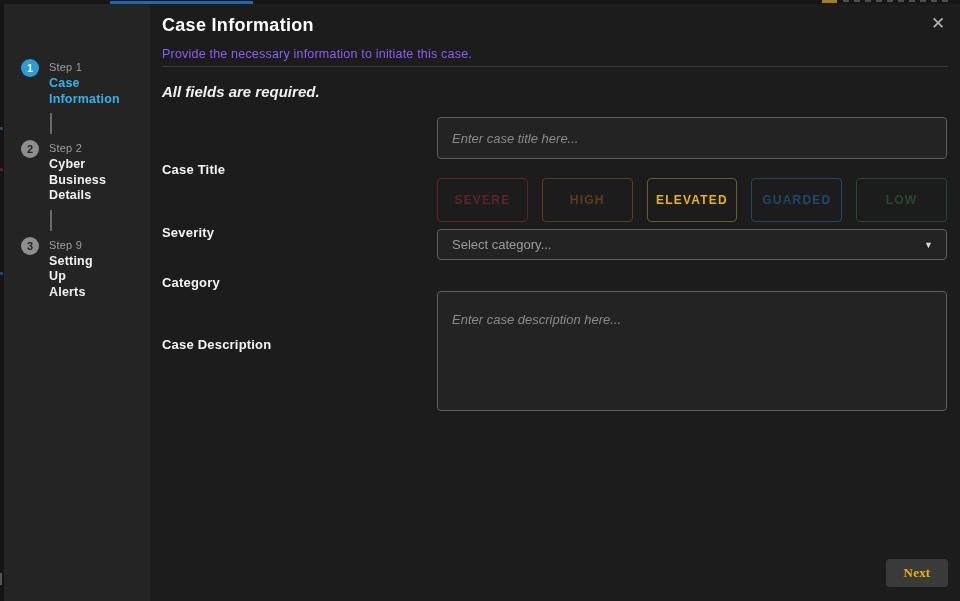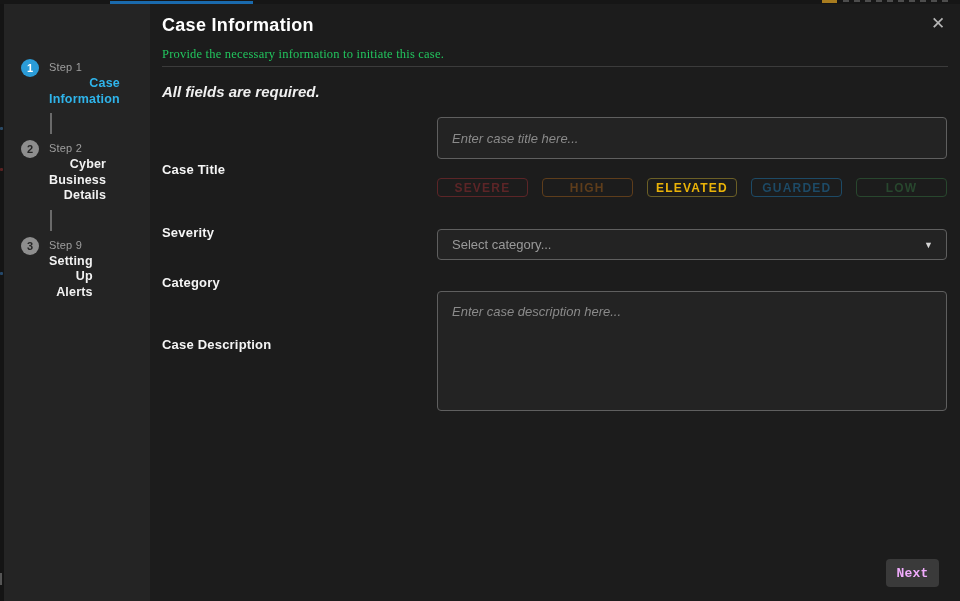--- a/index.html
+++ b/index.html
@@ -27,29 +27,29 @@
   .stepper { position:absolute; left:0; top:0; width:146px; height:100%;
              background:#242424; padding:55px 8px 0 17px; }
   .step { display:flex; align-items:flex-start; }
   .step-circle { flex:0 0 18px; width:18px; height:18px; border-radius:50%;
                  background:#8e8e8e; color:#262626; font-size:11px; font-weight:700;
                  line-height:18px; text-align:center; margin-right:10px; }
   .step-circle.active { color:#ffffff; }
   .step-texts { padding-top:2px; }
   .step-label { font-size:11px; color:#9e9e9e; letter-spacing:.2px; margin-bottom:3px; }
   .step-name { font-size:12.5px; font-weight:700; color:#f2f2f2; line-height:15.5px;
-               letter-spacing:.2px; white-space:pre-line;text-align:right; }
+               letter-spacing:.2px; white-space:pre-line; }
   .connector { width:1.5px; height:21px; background:#6a6a6a; margin:6px 0 6px 29px; }
 
   
   .main { position:absolute; left:146px; top:0; width:810px; height:100%; background:#1c1c1c; }
   .modal-title { position:absolute; left:12px; top:11px; font-size:18px; font-weight:700;
                  color:#ffffff; letter-spacing:.3px; }
-  .modal-subtitle { position:absolute; left:12px; top:43px; font-size:12.5px; color:#22c55e;
-                    letter-spacing:.2px;font-family:Liberation Serif, serif; }
+  .modal-subtitle { position:absolute; left:12px; top:43px; font-size:12.5px; color:#8b5cf6;
+                    letter-spacing:.2px; }
   .close-btn { position:absolute; left:776px; top:8px; width:24px; height:24px; color:#b5b5b5;
                font-size:17px; line-height:24px; text-align:center; cursor:pointer; background:none;
                border:none; font-family:inherit; }
   .divider { position:absolute; left:12px; top:62px; width:786px; height:1px; background:#3b3b3b; }
   .required-note { position:absolute; left:12px; top:79px; font-size:15px; font-style:italic;
                    font-weight:700; color:#f0f0f0; }
 
   .field-label { position:absolute; left:12px; font-size:13px; font-weight:700; color:#f5f5f5;
                  letter-spacing:.2px;margin-top:44px; }
   .lbl-title { top:114px; }
@@ -60,36 +60,36 @@
   .ctrl { position:absolute; left:287px; width:510px; }
   .text-input, .text-area, .select-box {
     background:#232323; border:1px solid #5f5f5f; border-radius:4px; width:100%;
     color:#d0d0d0; font-family:"Liberation Sans", sans-serif; font-size:13px; outline:none; }
   .text-input { top:0; height:42px; padding:8px 14px; }
   .title-wrap { top:113px; height:42px; }
   .text-input::placeholder, .text-area::placeholder { color:#8a8a8a; font-style:italic;
     font-family:"Liberation Sans", sans-serif; opacity:1; }
 
   .severity-row { top:174px; height:32px; display:flex; gap:14px; }
-  .sev-btn { flex:1; height:19px; background:transparent; border:1px solid; border-radius:4px;
+  .sev-btn { flex:1; height:44px; background:transparent; border:1px solid; border-radius:4px;
              font-family:"Liberation Sans", sans-serif; font-size:12px; font-weight:700;
              letter-spacing:1.2px; text-transform:uppercase; cursor:pointer; }
 
   .select-wrap { top:225px; height:41px; }
   .select-box { height:31px; display:flex; align-items:center; padding:0 14px; color:#9a9a9a;
                 cursor:pointer; position:relative; }
   .caret { position:absolute; right:13px; top:50%; transform:translateY(-50%); color:#d6d6d6;
            font-size:9px; }
 
   .desc-wrap { top:287px; height:120px; }
-  .text-area { height:120px; padding:12px 14px; resize:none; }
+  .text-area { height:120px; padding:20px 14px; resize:none; }
 
-  .next-btn { position:absolute; left:736px; top:555px; width:53px; height:28px;
-              background:#3a3a3a; color:#f0abfc; border:none; border-radius:4px;
-              font-family:Liberation Mono, monospace; font-size:13px; font-weight:700;
+  .next-btn { position:absolute; left:736px; top:555px; width:62px; height:28px;
+              background:#3a3a3a; color:#eab308; border:none; border-radius:4px;
+              font-family:Liberation Serif, serif; font-size:13px; font-weight:700;
               letter-spacing:.2px; }
 </style>
 </head>
 <body>
 
 <div class="page">
 
   <div class="top-strip">
     <div class="tab-indicator" style="background: rgb(26, 106, 173);"></div>
     <div class="orange-chip" style="background: rgb(168, 124, 31);"></div>

